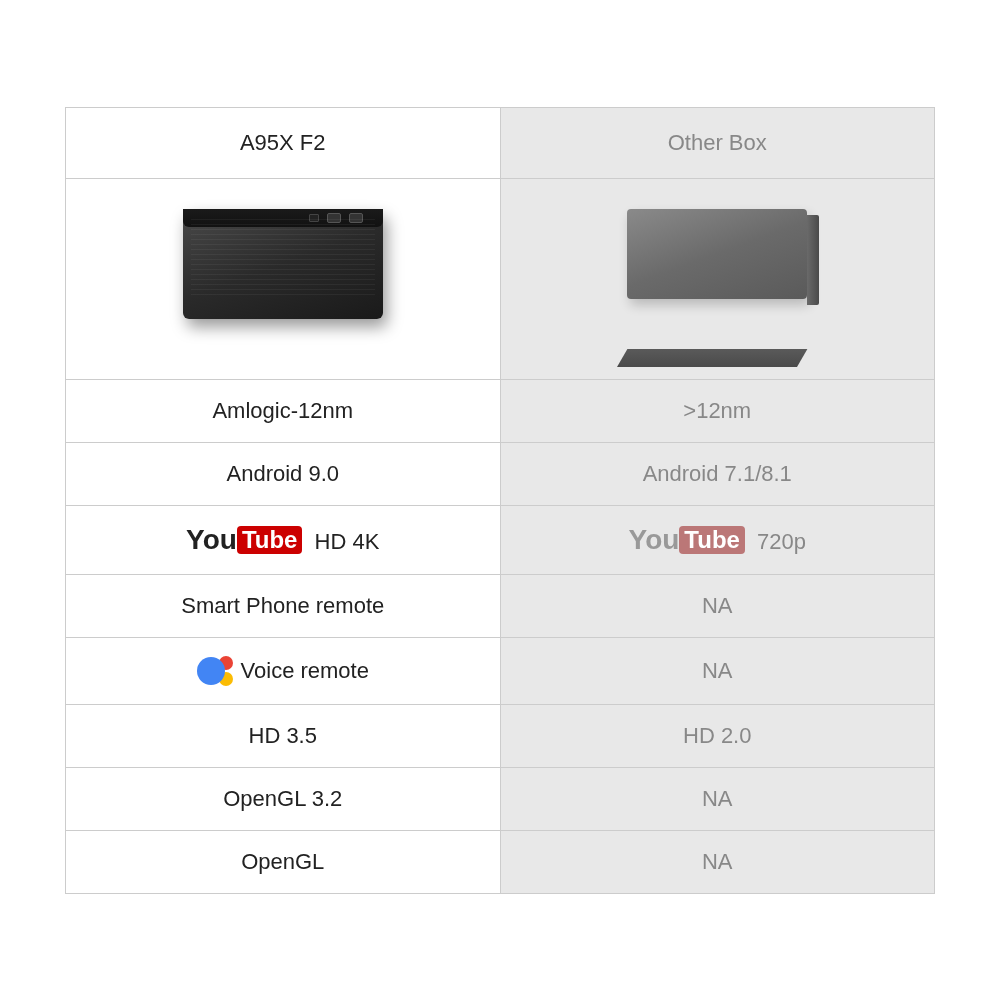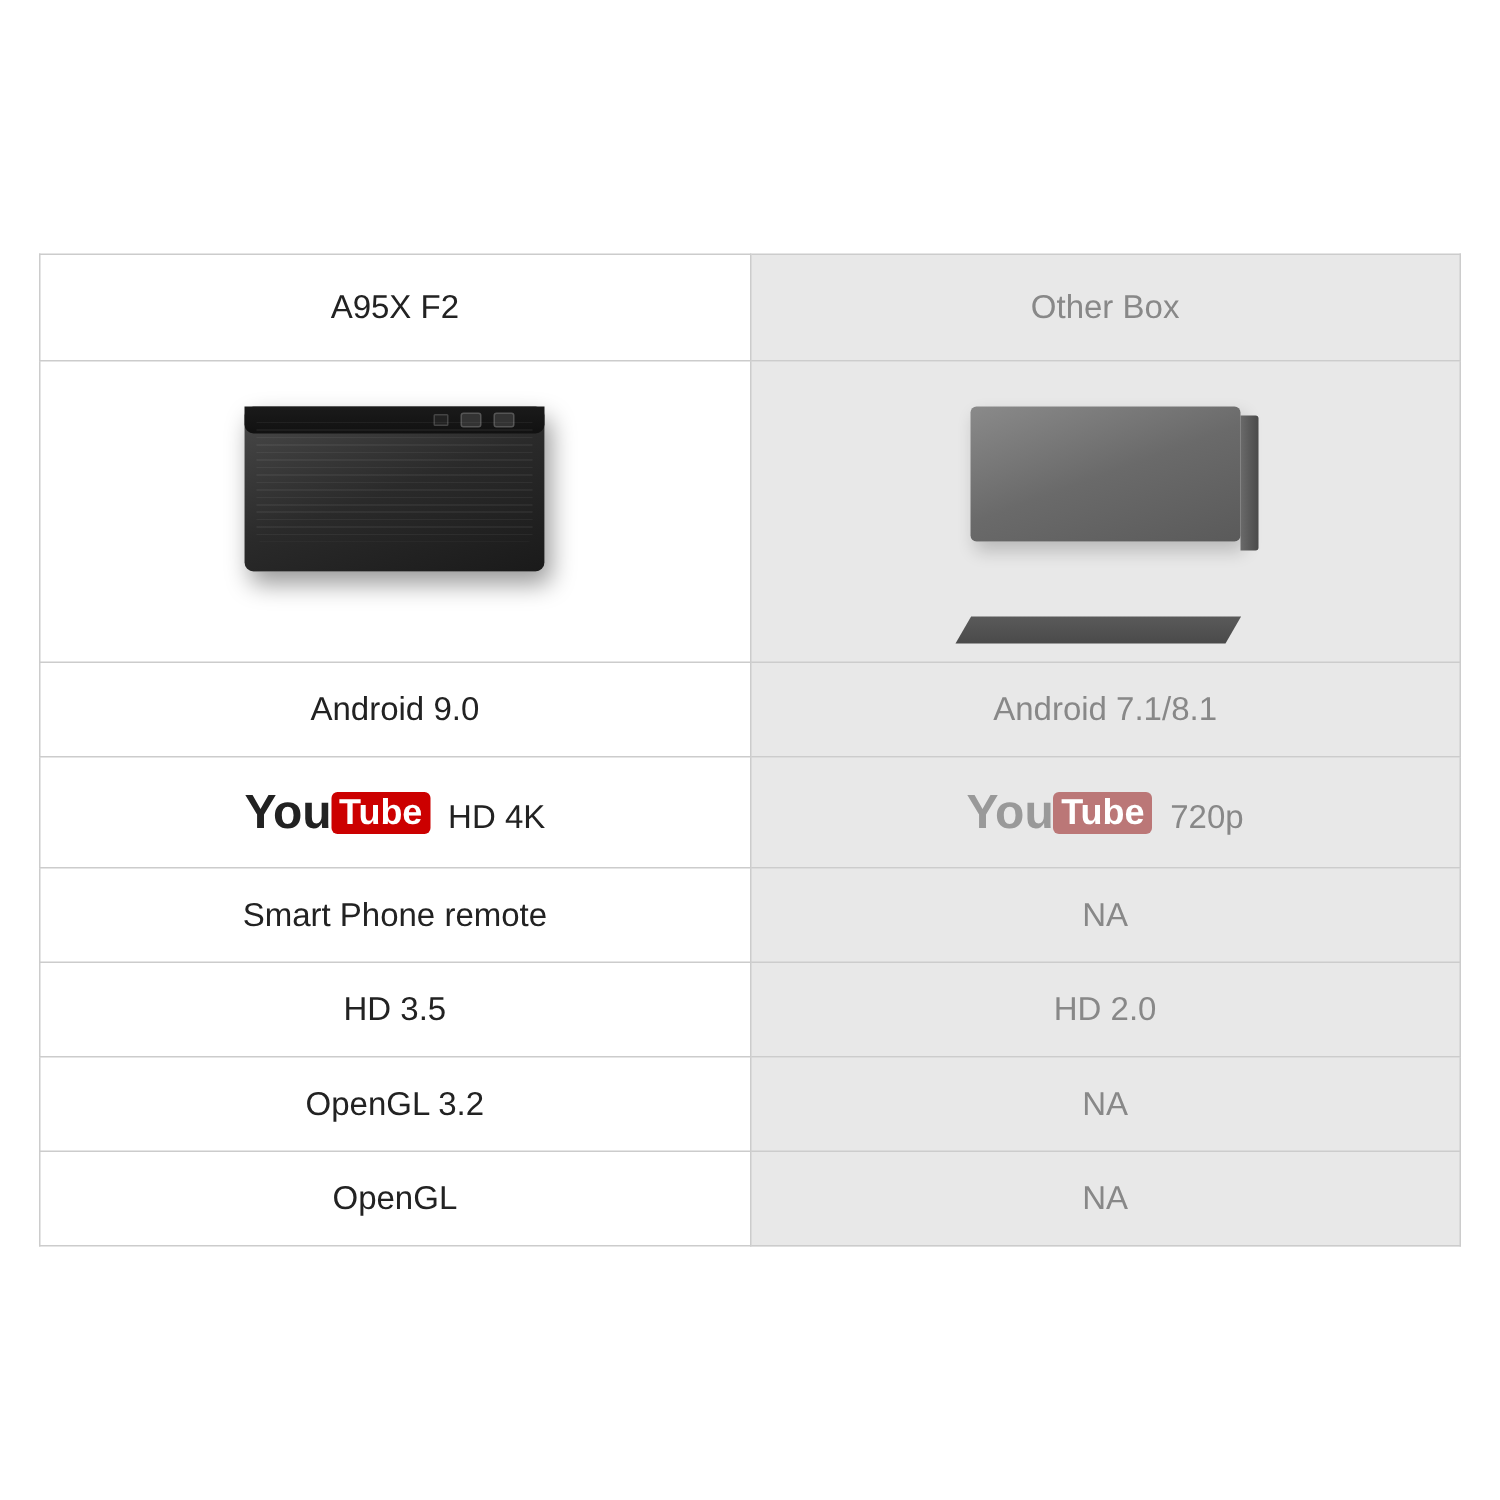--- a/index.html
+++ b/index.html
@@ -6,21 +6,21 @@
     body {
       width: 1000px;
       height: 1000px;
       background: #ffffff;
       font-family: Arial, sans-serif;
       display: flex;
       align-items: center;
       justify-content: center;
     }
     .comparison-table {
-      width: 948px;
+      width: 870px;
       border: 1.5px solid #cccccc;
       border-collapse: collapse;
     }
     .comparison-table tr td {
       border: 1.5px solid #cccccc;
       padding: 0;
     }
     .comparison-table tr td.left-col {
       width: 50%;
       background: #ffffff;
@@ -143,21 +143,21 @@
       background: linear-gradient(90deg, #6a6a6a 0%, #4a4a4a 100%);
       border-radius: 0 2px 2px 0;
     }
     
     .youtube-logo {
       display: inline-flex;
       align-items: center;
       margin-right: 6px;
     }
     .yt-text-you {
-      font-size: 32px;
+      font-size: 28px;
       font-weight: bold;
       color: #222222;
     }
     .yt-text-tube {
       background: #cc0000;
       color: white;
       font-size: 24px;
       font-weight: bold;
       padding: 0 5px;
       border-radius: 4px;
@@ -233,20 +233,24 @@
     <td class="right-col">
       <div class="device-box-other">
         <div class="box-body">
           <div class="box-right-side"></div>
         </div>
         <div class="box-perspective"></div>
       </div>
     </td>
   </tr>
 
+  <tr>
+    <td class="left-col">Amlogic-12nm</td>
+    <td class="right-col">&gt;12nm</td>
+  </tr>
 
   <tr>
     <td class="left-col">Android 9.0</td>
     <td class="right-col">Android 7.1/8.1</td>
   </tr>
 
   <tr>
     <td class="left-col">
       <span class="youtube-logo">
         <span class="yt-text-you">You</span>
@@ -261,20 +265,35 @@
       </span>
       <span>720p</span>
     </td>
   </tr>
 
   <tr>
     <td class="left-col">Smart Phone remote</td>
     <td class="right-col">NA</td>
   </tr>
 
+  <tr>
+    <td class="left-col">
+      <div class="voice-row-content">
+        <div class="google-dots">
+          <div class="dot-blue"></div>
+          <div class="dot-small-container">
+            <div class="dot-red"></div>
+            <div class="dot-yellow"></div>
+          </div>
+        </div>
+        <span>Voice remote</span>
+      </div>
+    </td>
+    <td class="right-col">NA</td>
+  </tr>
 
   <tr>
     <td class="left-col">HD 3.5</td>
     <td class="right-col">HD 2.0</td>
   </tr>
 
   <tr>
     <td class="left-col">OpenGL 3.2</td>
     <td class="right-col">NA</td>
   </tr>

